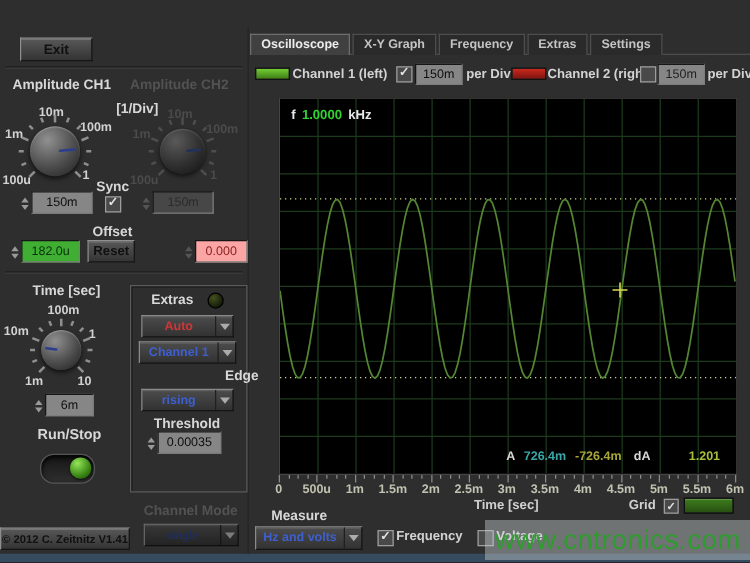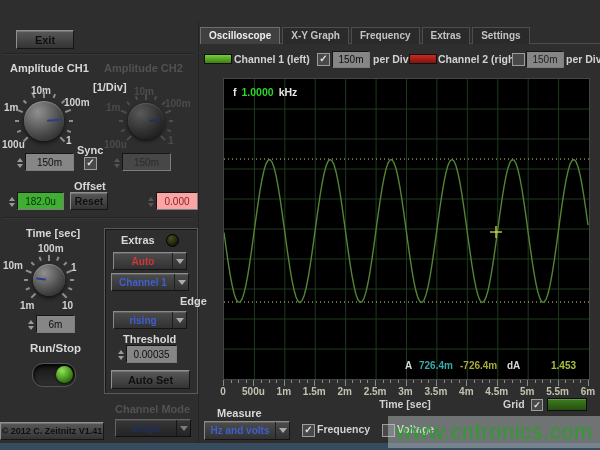--- a/index.html
+++ b/index.html
@@ -180,25 +180,24 @@
     <div class="arr">
         <div class="tri"></div>
       </div>
   </div>
   <div class="lbl" style="left:123px;top:333px;">Threshold</div>
   <div class="spin" style="left:116px;top:346px;">
       <div class="up"></div>
       <div class="dn"></div>
     </div>
   <div class="field" style="left:126px;top:345px;width:49px;height:16px;">0.00035</div>
-  <div class="btn" style="left:111px;top:370px;width:77px;height:17px;">Auto Set</div>
 
   <div class="lbl dim" style="left:115px;top:403px;">Channel Mode</div>
   <div class="dd dim" style="left:115px;top:419px;width:74px;height:16px;">
-    <div class="txt" style="color:#2c4080;">single</div>
+    <div class="txt" style="color:#2c4080;font-family:Liberation Serif, serif;">single</div>
     <div class="arr">
         <div class="tri"></div>
       </div>
   </div>
 
   <div class="btn" style="left:0px;top:422px;width:102px;height:16px;font-size:9px;font-weight:bold;">© 2012  C. Zeitnitz V1.41</div>
 
   <div id="tabline"></div>
   <div id="tabbar">
     <div class="tab sel">Oscilloscope</div>
@@ -249,21 +248,21 @@
       </svg>
     <div id="freqrow">
       <span style="color:#e8e8e8;">f</span>
       <span style="color:#2fd42f;">1.0000</span>
       <span style="color:#e8e8e8;">kHz</span>
     </div>
     <span class="readout" style="left:181px;color:#d8d8d8;">A</span>
     <span class="readout" style="left:195px;color:#3aa8a8;">726.4m</span>
     <span class="readout" style="left:236px;color:#a8a83a;">-726.4m</span>
     <span class="readout" style="left:283px;color:#d8d8d8;">dA</span>
-    <span class="readout" style="left:327px;color:#a8c03a;">1.453</span>
+    <span class="readout" style="left:327px;color:#a8c03a;">1.201</span>
   </div>
 
   <div id="tickstrip">
       <div class="mtick" style="left: 0px; height: 6px;"></div>
       <div class="mtick" style="left: 7.60417px; height: 3px;"></div>
       <div class="mtick" style="left: 15.2083px; height: 3px;"></div>
       <div class="mtick" style="left: 22.8125px; height: 3px;"></div>
       <div class="mtick" style="left: 30.4167px; height: 6px;"></div>
       <div class="mtick" style="left: 38.0208px; height: 3px;"></div>
       <div class="mtick" style="left: 45.625px; height: 3px;"></div>

